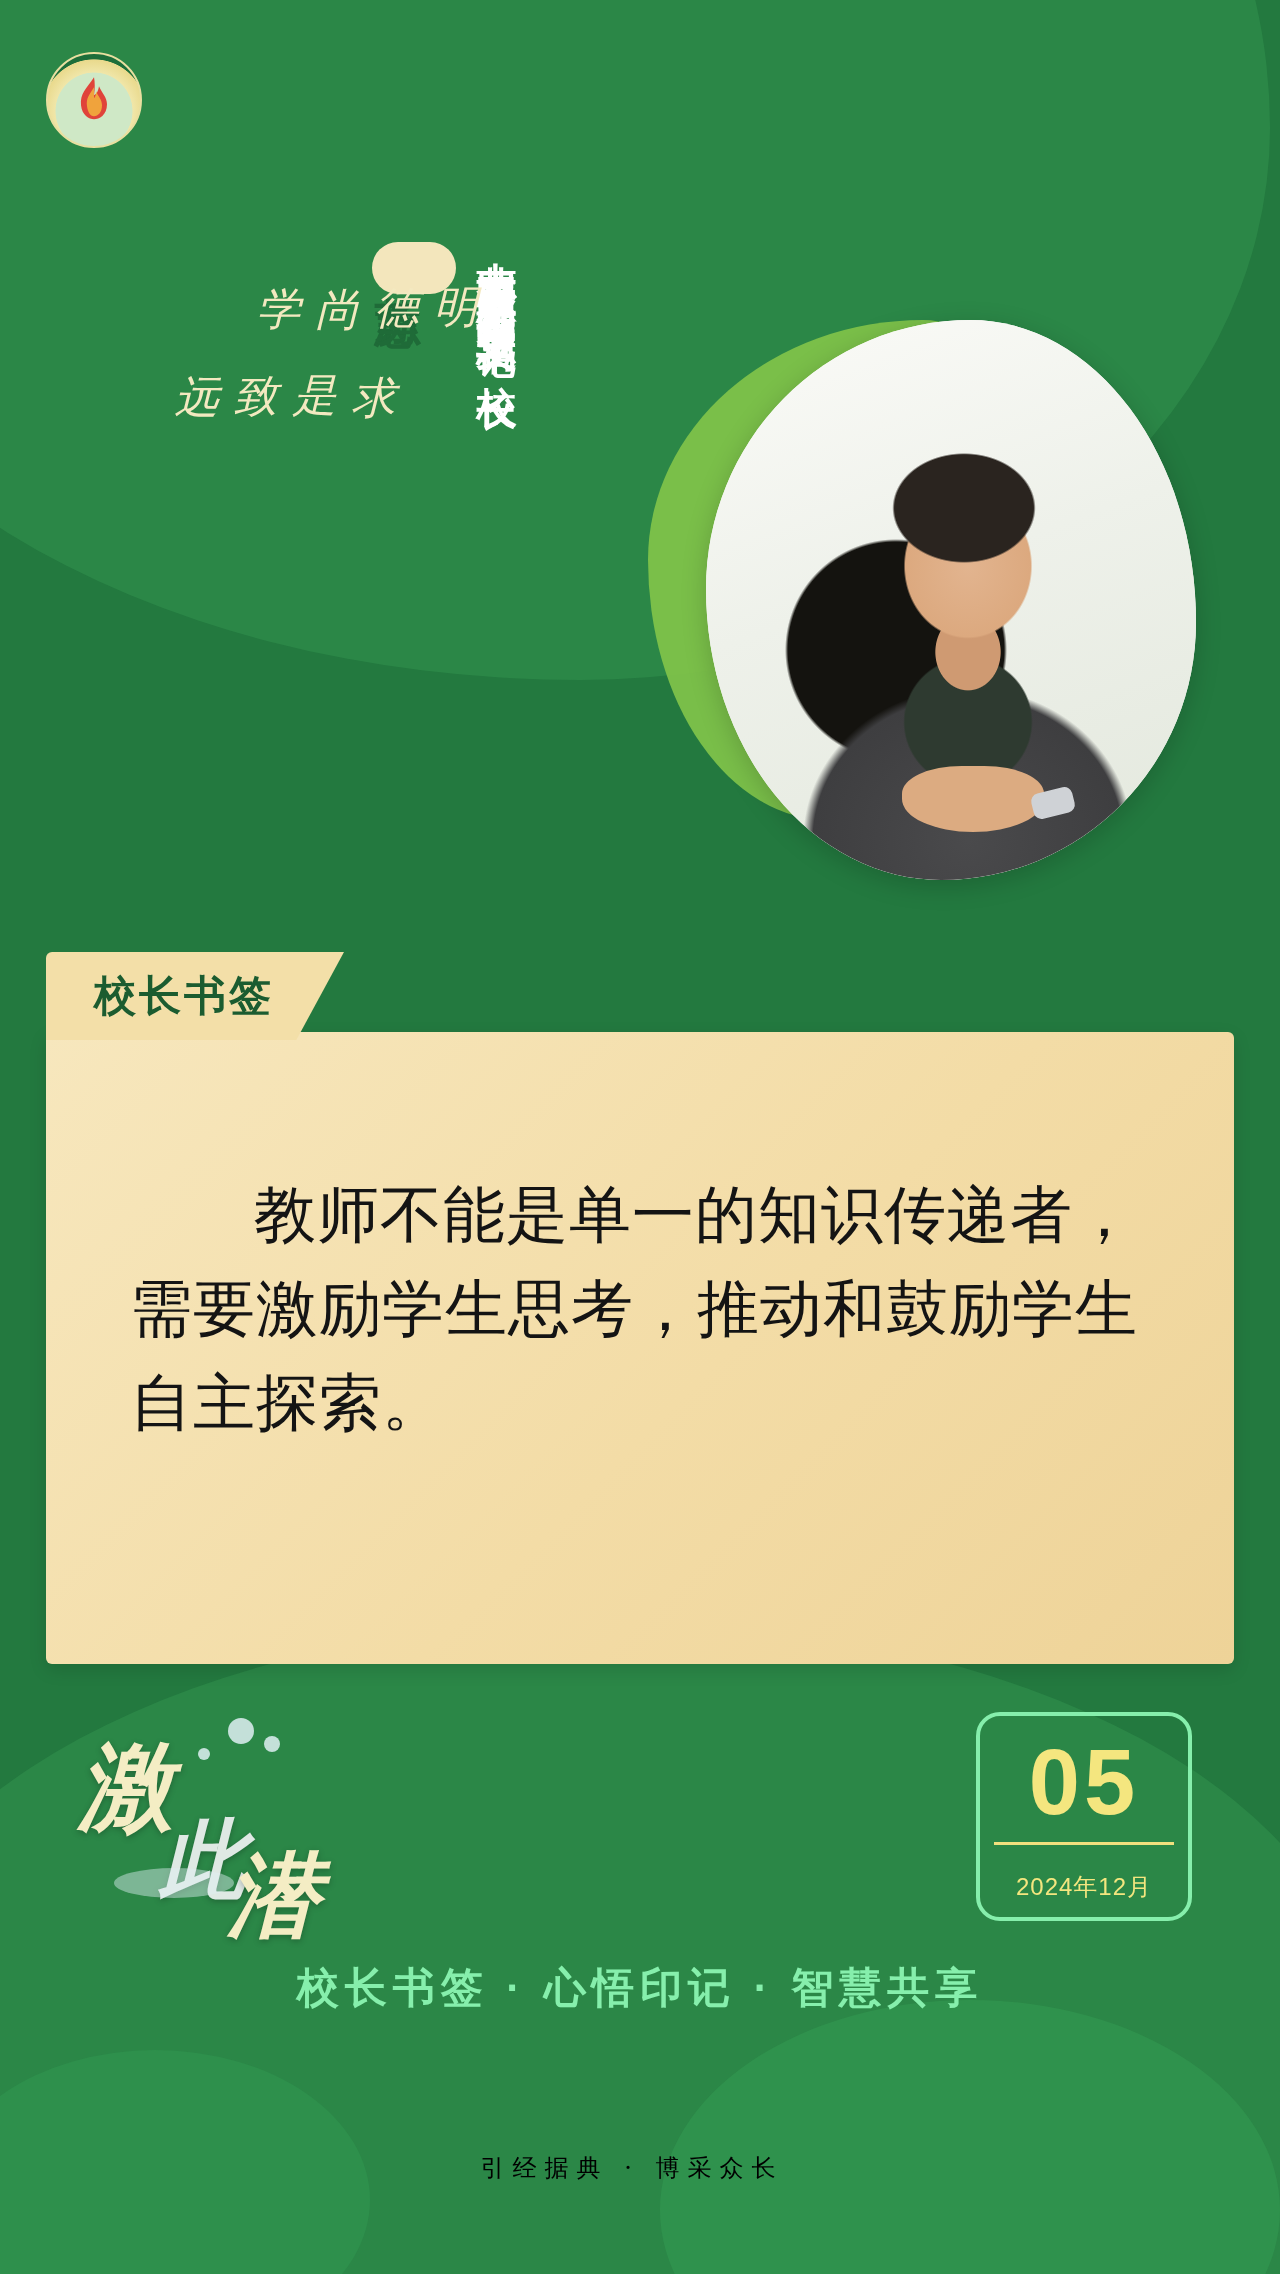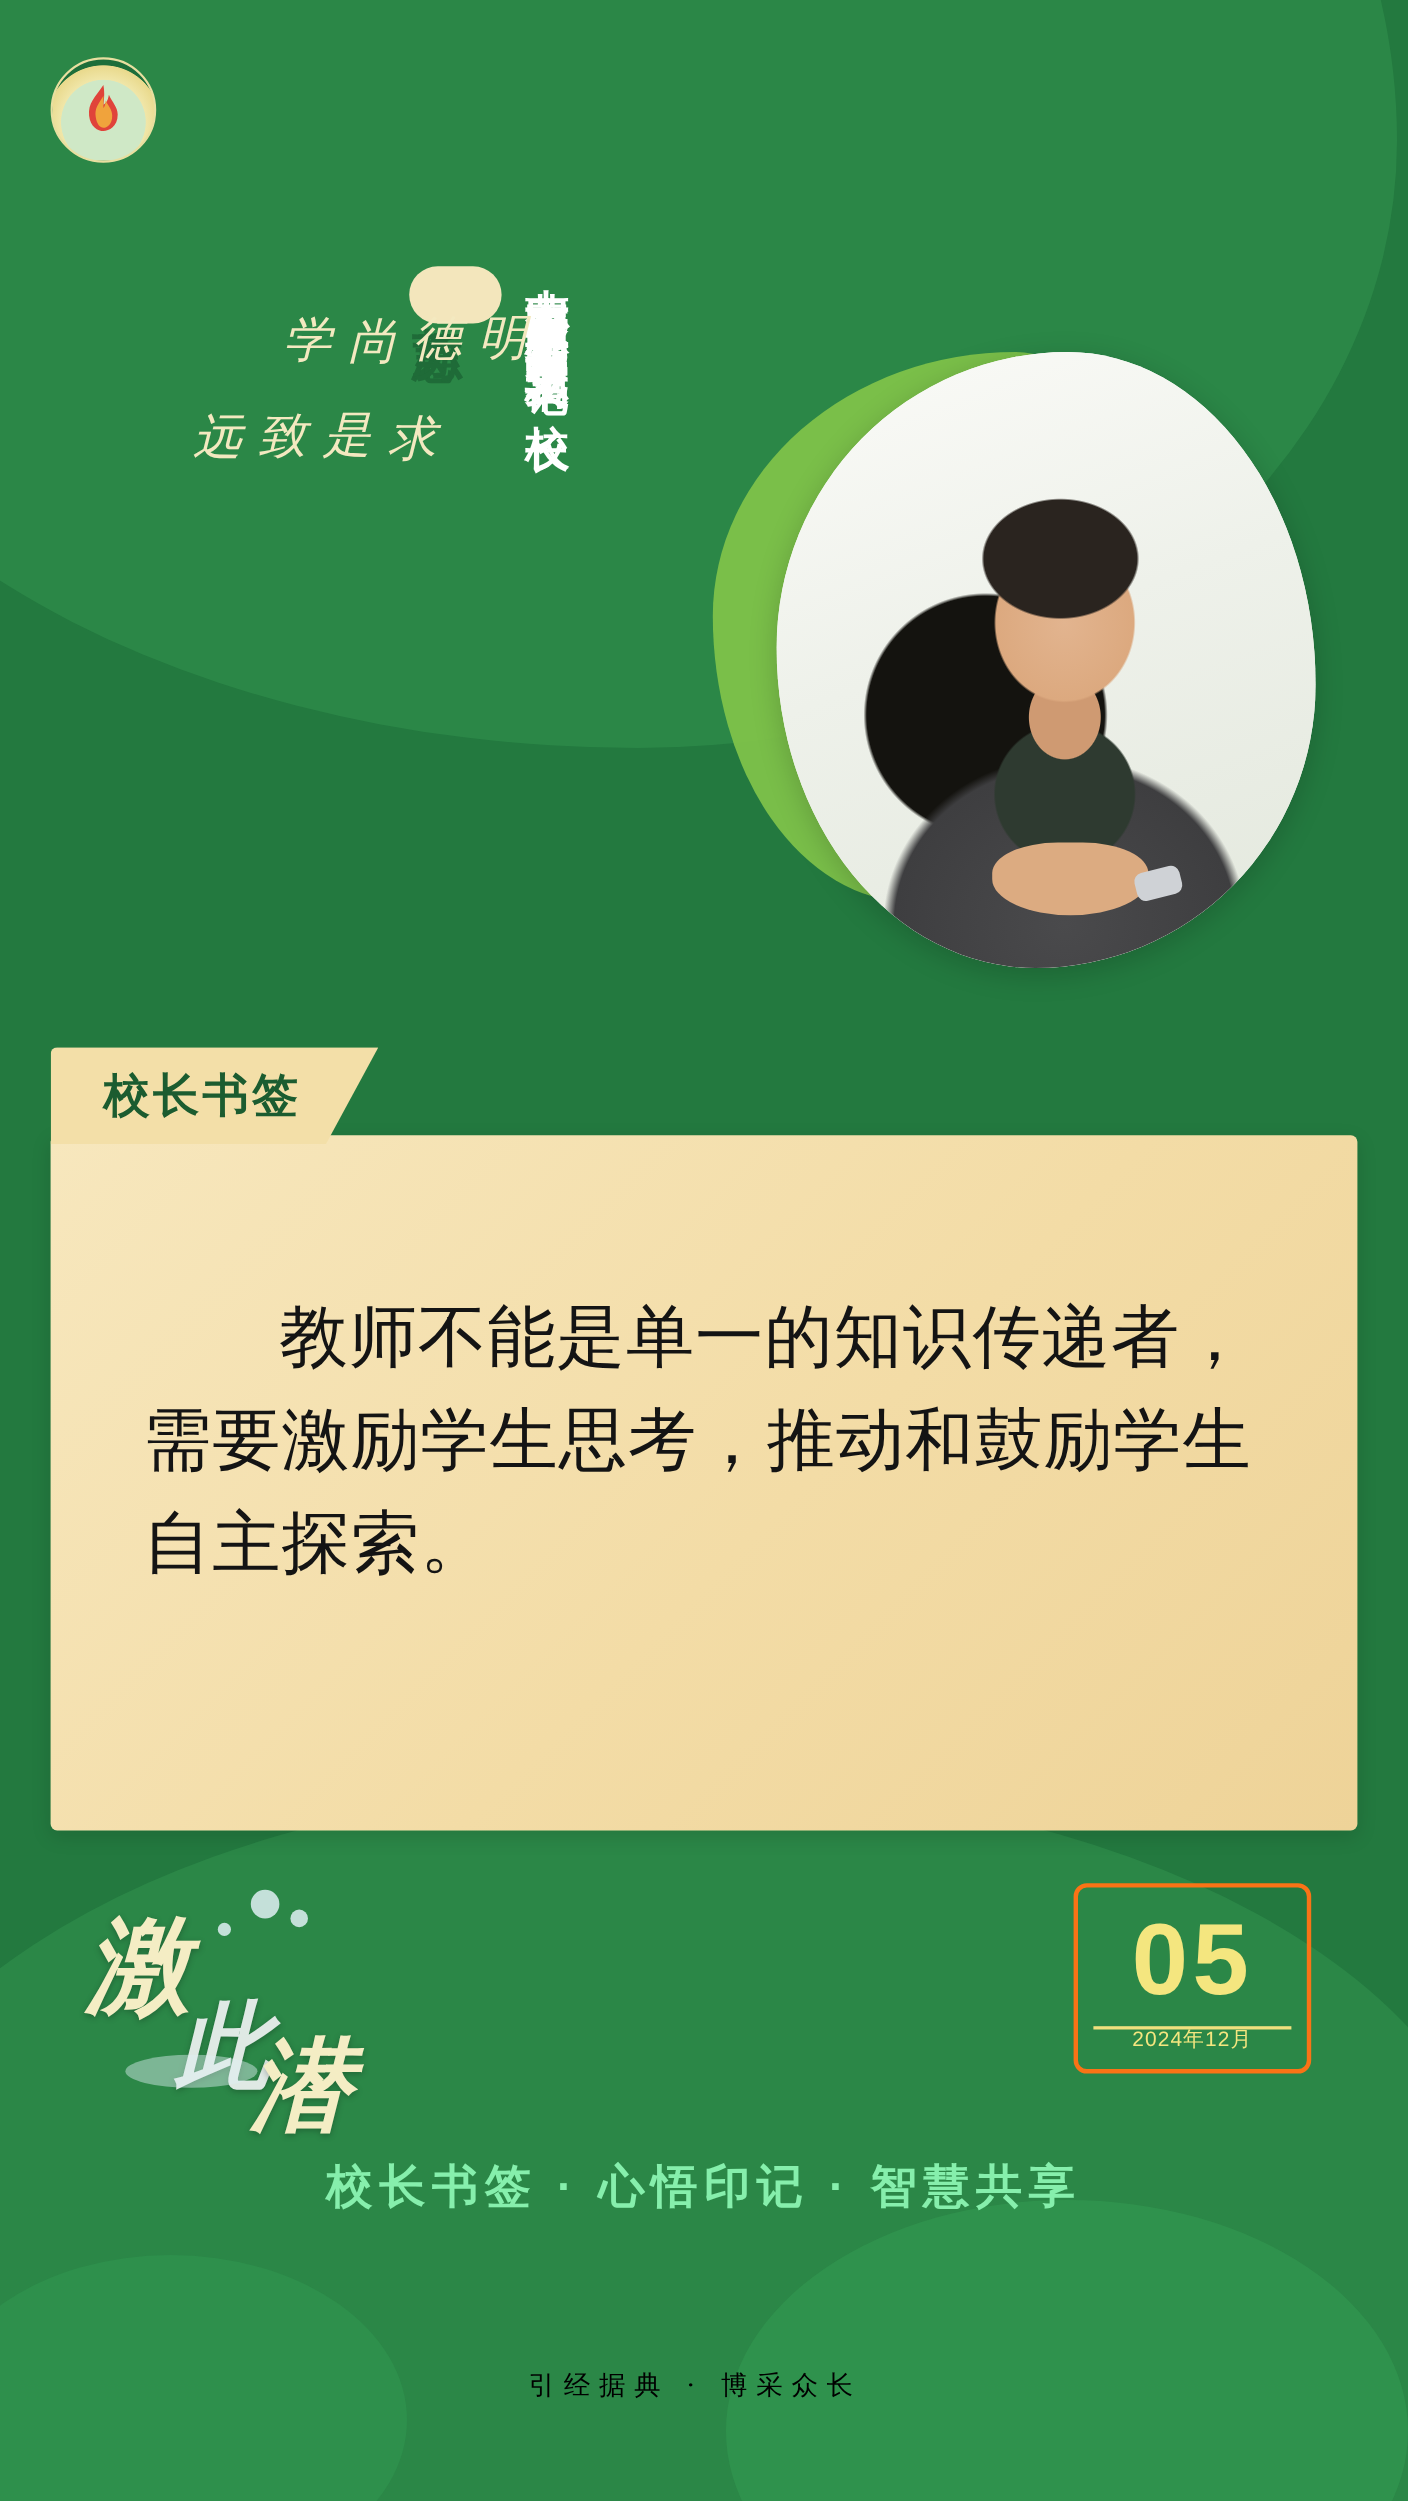--- a/index.html
+++ b/index.html
@@ -256,40 +256,40 @@
     position: absolute;
     border-radius: 50%;
     background: #dff0f3;
     opacity: .85;
   }
 
   
   .date-box {
     position: absolute;
     right: 88px; top: 1712px;
-    width: 216px; height: 173px;
-    border: 4px solid #f97316;
-    border-radius: 12px;
+    width: 216px; height: 209px;
+    border: 4px solid #86efac;
+    border-radius: 24px;
     z-index: 5;
   }
   .date-day {
     position: absolute;
     left: 0; right: 0; top: 14px;
     text-align: center;
     color: #f4e67f;
     font-size: 92px;
     font-weight: bold;
     letter-spacing: 4px;
   }
   .date-month {
     position: absolute;
     left: 0; right: 0; bottom: 14px;
     text-align: center;
     color: #f4e67f;
-    font-size: 19px;
+    font-size: 24px;
     letter-spacing: 1px;
   }
   .date-sep {
     position: absolute;
     left: 14px; right: 14px; top: 126px;
     height: 3px;
     background: #f0e07e;
   }
 
   

